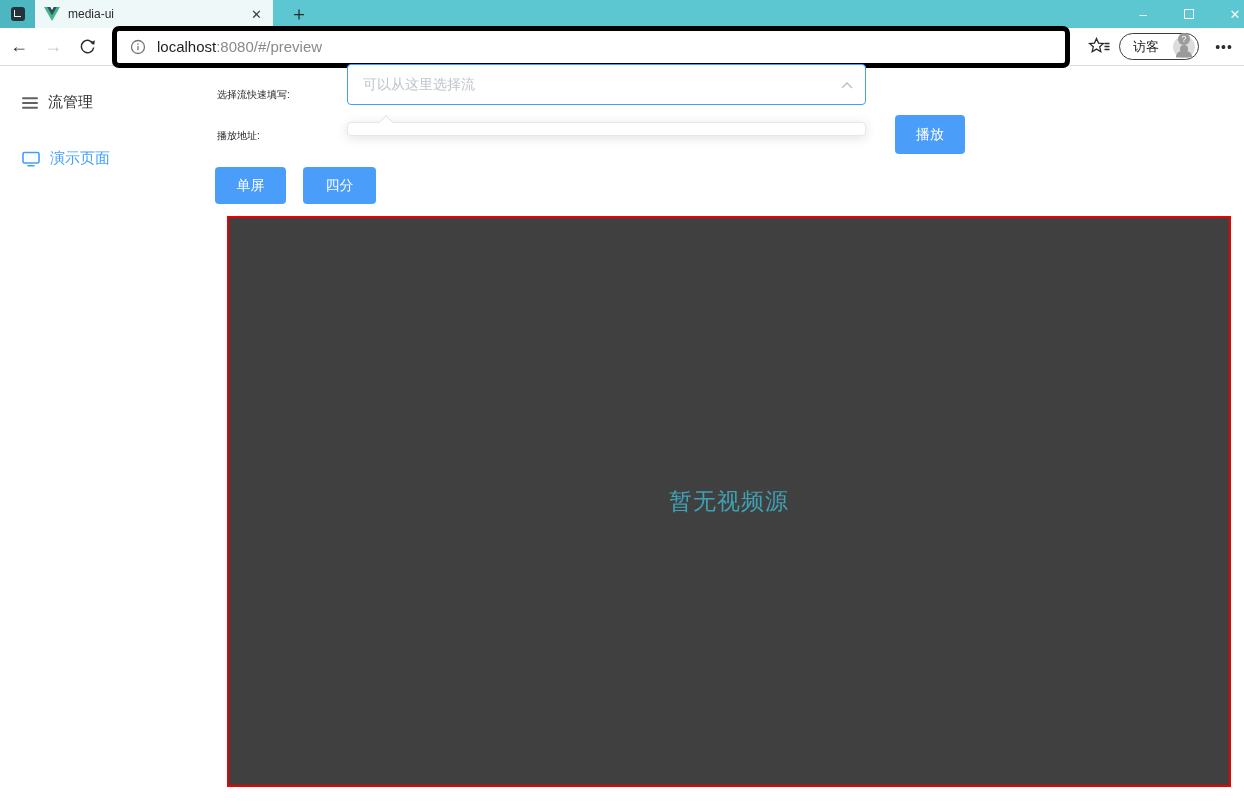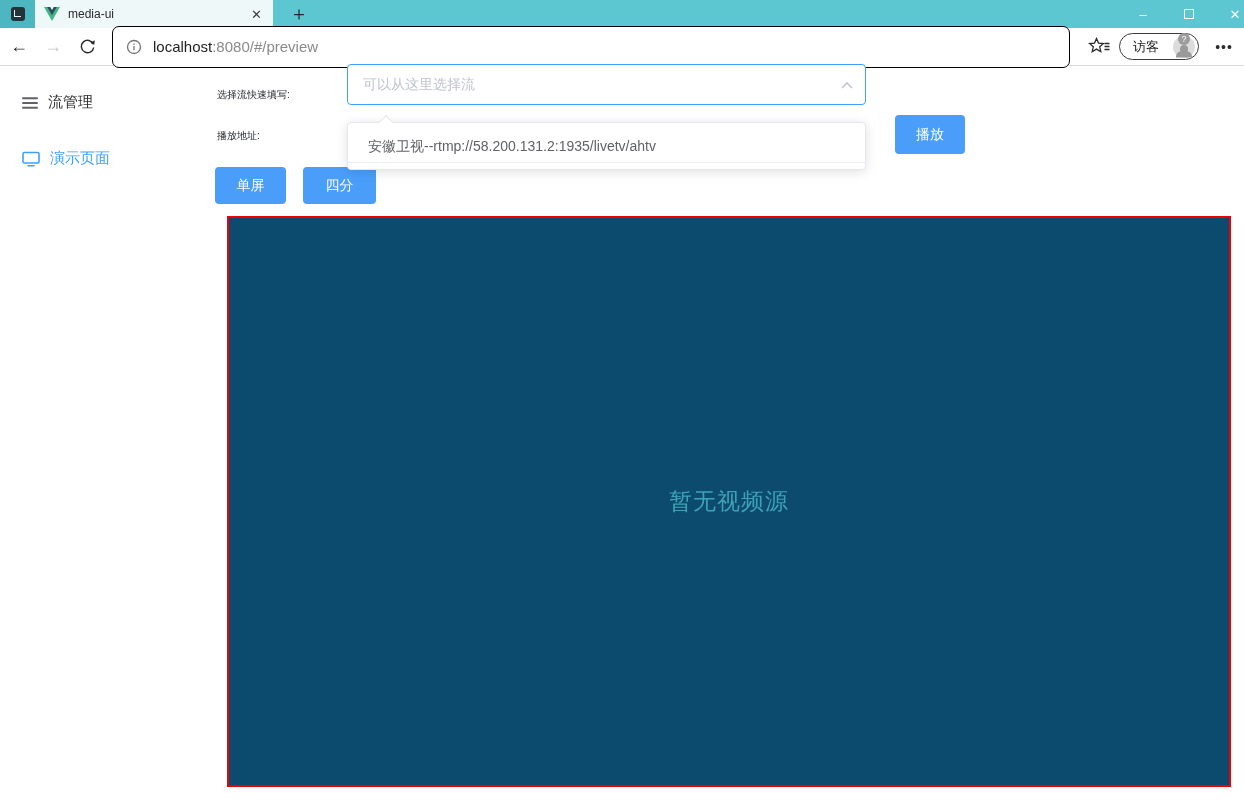--- a/index.html
+++ b/index.html
@@ -17,21 +17,21 @@
   .newtab { width:52px; display:flex; align-items:center; justify-content:center; font-size:19px; font-weight:400; color:#1f2a2b; cursor:pointer; }
   .win-controls { margin-left:auto; margin-right:-14px; display:flex; }
   .win-btn { width:46px; display:flex; align-items:center; justify-content:center; color:#fff; font-size:13px; cursor:pointer; }
   .max-glyph { width:10px; height:10px; border:1px solid #fff; display:inline-block; }
 
   
   .toolbar { position:absolute; top:28px; left:0; width:1244px; height:38px; background:#fff; border-bottom:1px solid #DBDBDB; display:flex; align-items:center; }
   .nav-btn { width:34px; height:32px; display:flex; align-items:center; justify-content:center; font-size:18px; cursor:pointer; }
   .nav-back { color:#2b2b2b; margin-left:2px; }
   .nav-fwd { color:#C9C9C9; }
-  .addrbar { flex:1; height:42px; margin:0 14px 0 8px; border:1px solid #000000; border-radius:7px; background:#fff; display:flex; align-items:center; padding:0 13px; gap:11px; cursor:text; }
+  .addrbar { flex:1; height:42px; margin:0 14px 0 8px; border:5px solid #000000; border-radius:7px; background:#fff; display:flex; align-items:center; padding:0 13px; gap:11px; cursor:text; }
   .url { font-size:15px; white-space:nowrap; }
   .url .host { color:#1f1f1f; }
   .url .path { color:#8A8A8A; }
   .star-btn { width:30px; display:flex; align-items:center; justify-content:center; cursor:pointer; }
   .guest-pill { height:27px; border:1.5px solid #3c3c3c; border-radius:14px; display:flex; align-items:center; gap:14px; padding:0 3px 0 13px; margin:0 9px 0 5px; cursor:pointer; }
   .guest-label { font-size:13px; color:#1f1f1f; }
   .avatar { position:relative; width:22px; height:22px; border-radius:50%; background:#DCDCDC; overflow:visible; }
   .avatar .head { position:absolute; left:7px; top:9px; width:8px; height:8px; border-radius:50%; background:#9a9a9a; }
   .avatar .body { position:absolute; left:3px; top:15px; width:16px; height:10px; border-radius:8px 8px 6px 6px; background:#9a9a9a; clip-path:inset(0 0 3px 0); }
   .avatar .badge { position:absolute; left:5px; top:-3px; width:12px; height:12px; border-radius:50%; background:#9C9C9C; color:#fff; font-size:9px; line-height:12px; text-align:center; }
@@ -59,21 +59,21 @@
   .btn-quad   { left:303px; top:167px; width:73px; height:37px; z-index:1; }
 
   
   .dropdown { position:absolute; left:347px; top:122px; width:519px; background:#fff; border:1px solid #E4E7ED; border-radius:4px; box-shadow:0 2px 12px rgba(0,0,0,.12); padding:6px 0; z-index:5; }
   .dd-arrow { position:absolute; top:-6px; left:33px; width:10px; height:10px; background:#fff; border-left:1px solid #E4E7ED; border-top:1px solid #E4E7ED; transform:rotate(45deg); }
   .dd-opt { height:34px; line-height:34px; padding:0 20px; font-size:14px; color:#606266; white-space:nowrap; overflow:hidden; cursor:pointer; }
   .dd-opt-1 { border-bottom:1px solid #EBEEF5; }
   .dd-opt-2 { background:#F5F7FA; }
 
   
-  .video-box { position:absolute; left:227px; top:216px; width:1004px; height:571px; border:2px solid #EC0000; background:#0c4a6e; display:flex; align-items:center; justify-content:center; }
+  .video-box { position:absolute; left:227px; top:216px; width:1004px; height:571px; border:2px solid #EC0000; background:#404040; display:flex; align-items:center; justify-content:center; }
   .empty-text { font-size:23px; color:#3EA2B5; letter-spacing:1px; }
 </style>
 </head>
 <body>
 
 <div class="page">
 
   <div class="titlebar">
     <div class="aside-btn">
       <span class="aside-glyph"></span>
@@ -152,20 +152,19 @@
     </svg>
   </div>
 
   <div class="form-label label-addr">播放地址:</div>
   <button class="btn btn-play">播放</button>
   <button class="btn btn-single">单屏</button>
   <button class="btn btn-quad">四分</button>
 
   <div class="dropdown">
     <div class="dd-arrow"></div>
-    <div class="dd-opt dd-opt-1">安徽卫视--rtmp://58.200.131.2:1935/livetv/ahtv</div>
   </div>
 
   <div class="video-box">
     <span class="empty-text">暂无视频源</span>
   </div>
 
 </div>
 
 </body></html>

